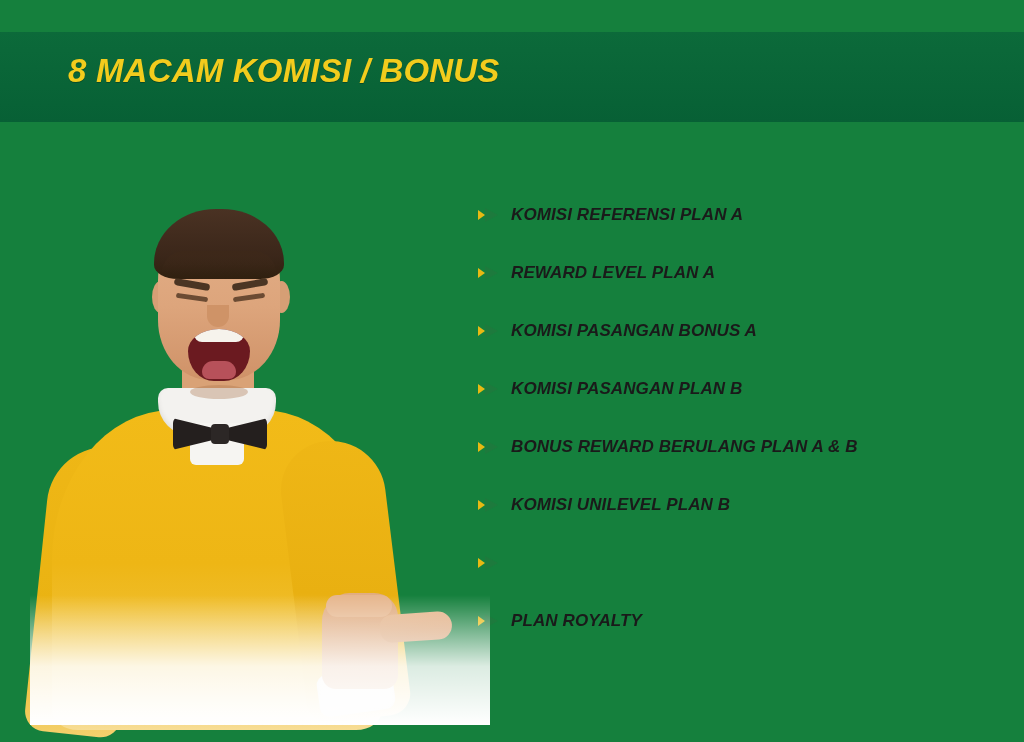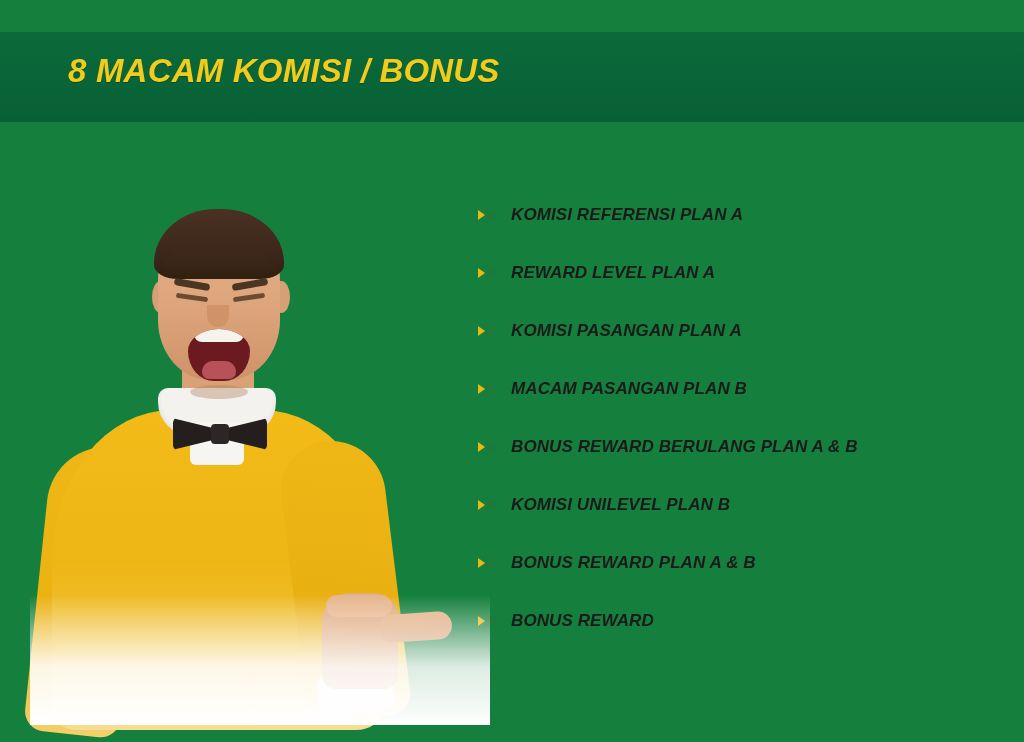--- a/index.html
+++ b/index.html
@@ -418,29 +418,29 @@
         <span class="tri-big"></span>
       </span>
       <span class="bullet-text">REWARD LEVEL PLAN A</span>
     </div>
 
     <div class="bullet-item">
       <span class="bullet-marker">
         <span class="tri-small"></span>
         <span class="tri-big"></span>
       </span>
-      <span class="bullet-text">KOMISI PASANGAN PLAN A</span>
-    </div>
-
-    <div class="bullet-item">
-      <span class="bullet-marker">
-        <span class="tri-small"></span>
-        <span class="tri-big"></span>
-      </span>
-      <span class="bullet-text">MACAM PASANGAN PLAN B</span>
+      <span class="bullet-text">KOMISI PASANGAN BONUS A</span>
+    </div>
+
+    <div class="bullet-item">
+      <span class="bullet-marker">
+        <span class="tri-small"></span>
+        <span class="tri-big"></span>
+      </span>
+      <span class="bullet-text">KOMISI PASANGAN PLAN B</span>
     </div>
 
     <div class="bullet-item">
       <span class="bullet-marker">
         <span class="tri-small"></span>
         <span class="tri-big"></span>
       </span>
       <span class="bullet-text">BONUS REWARD BERULANG PLAN A &amp; B</span>
     </div>
 
@@ -450,25 +450,24 @@
         <span class="tri-big"></span>
       </span>
       <span class="bullet-text">KOMISI UNILEVEL PLAN B</span>
     </div>
 
     <div class="bullet-item">
       <span class="bullet-marker">
         <span class="tri-small"></span>
         <span class="tri-big"></span>
       </span>
-      <span class="bullet-text">BONUS REWARD PLAN A &amp; B</span>
-    </div>
-
-    <div class="bullet-item">
-      <span class="bullet-marker">
-        <span class="tri-small"></span>
-        <span class="tri-big"></span>
-      </span>
-      <span class="bullet-text">BONUS REWARD</span>
+    </div>
+
+    <div class="bullet-item">
+      <span class="bullet-marker">
+        <span class="tri-small"></span>
+        <span class="tri-big"></span>
+      </span>
+      <span class="bullet-text">PLAN ROYALTY</span>
     </div>
 
   </div>
 </div>
 
 </body></html>

